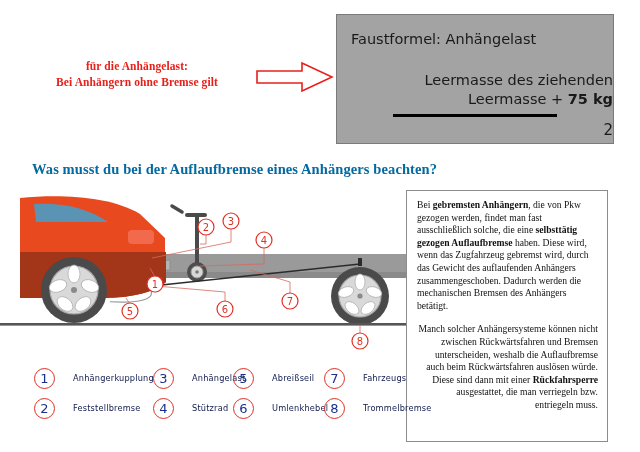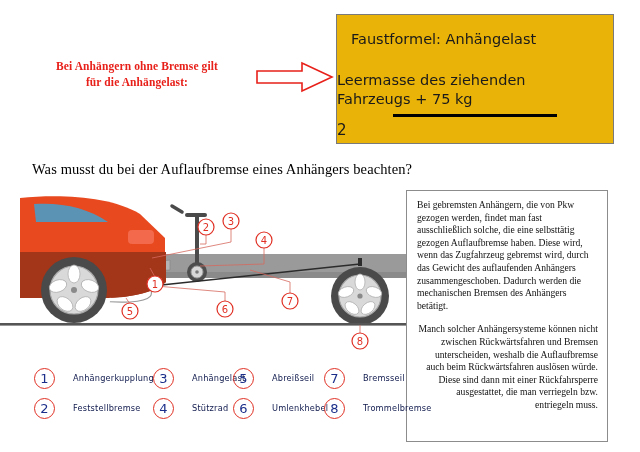--- a/index.html
+++ b/index.html
@@ -41,68 +41,68 @@
   }
 
   
   .formula-box {
     position: absolute;
     left: 336px;
     top: 14px;
     width: 278px;
     height: 130px;
     border: 1px solid #7a7a7a;
-    background: #eab308;
+    background: #a3a3a3;
     box-sizing: border-box;
     font-family: "DejaVu Sans", "Liberation Sans", sans-serif;
     color: #1a1a1a;
   }
   .formula-title {
     position: absolute;
     left: 14px;
     top: 16px;
     font-size: 14.5px;
     white-space: nowrap;
   }
   .formula-frac {
     position: absolute;
     left: 0;
     right: 0;
     top: 56px;
-    text-align: left;
+    text-align: right;
   }
   .frac-num-line1 {
     font-size: 14.5px;
     line-height: 19px;
   }
   .frac-num-line2 {
     font-size: 14.5px;
     line-height: 19px;
   }
-  .frac-num-line2 b { font-weight: normal; }
+  .frac-num-line2 b { font-weight: bold; }
   .frac-rule {
     width: 164px;
     height: 2.5px;
     background: #000000;
     margin: 5px auto 3px auto;
   }
   .frac-den {
     font-size: 15px;
     line-height: 20px;
   }
 
   
   .question-heading {
     position: absolute;
     left: 32px;
     top: 161px;
     font-family: "Liberation Serif", "DejaVu Serif", serif;
-    font-weight: normal;
+    font-weight: bold;
     font-size: 14.5px;
-    color: #000000;
+    color: #0369a1;
     white-space: nowrap;
     letter-spacing: 0.1px;
   }
 
   
   .illustration {
     position: absolute;
     left: 0;
     top: 186px;
     width: 410px;
@@ -121,21 +121,21 @@
     box-sizing: border-box;
     padding: 8px 9px 6px 10px;
     font-family: "Liberation Serif", "DejaVu Serif", serif;
     font-size: 9.6px;
     line-height: 12.6px;
     color: #111111;
     text-align: left;
   }
   .explain-box p { margin: 0; }
   .explain-box p + p { margin-top: 11px; text-align: right; }
-  .explain-box b { font-weight: normal; margin-top: 24px; }
+  .explain-box b { font-weight: bold; margin-top: 24px; }
 
   
   .legend {
     position: absolute;
     left: 34px;
     top: 366px;
     width: 370px;
     height: 58px;
   }
   .legend-item {
@@ -167,35 +167,35 @@
     white-space: nowrap;
     letter-spacing: 0.2px;
   }
 
   
 </style>
 </head>
 <body>
 
 <div class="red-note">
+  <div>für die Anhängelast:</div>
   <div>Bei Anhängern ohne Bremse gilt</div>
-  <div>für die Anhängelast:</div>
 </div>
 
 <div class="red-arrow">
   <svg width="80" height="34" viewBox="0 0 80 34">
     <path d="M2,11 L47,11 L47,3 L77,17 L47,31 L47,23 L2,23 Z" fill="#ffffff" stroke="#e8201a" stroke-width="1.6" stroke-linejoin="miter"></path>
   </svg>
 </div>
 
 <div class="formula-box">
   <div class="formula-title">Faustformel: Anhängelast</div>
   <div class="formula-frac">
     <div class="frac-num-line1">Leermasse des ziehenden</div>
-    <div class="frac-num-line2"><span>Fahrzeugs + </span><b>75 kg</b></div>
+    <div class="frac-num-line2"><span>Leermasse + </span><b>75 kg</b></div>
     <div class="frac-rule"></div>
     <div class="frac-den">2</div>
   </div>
 </div>
 
 <div class="question-heading">Was musst du bei der Auflaufbremse eines Anhängers beachten?</div>
 
 <div class="illustration">
   <svg width="410" height="175" viewBox="0 0 410 175">
 
@@ -349,19 +349,19 @@
   <div class="legend-item" style="left:199px; top:0px;">
     <div class="legend-circle">5</div>
     <div class="legend-label">Abreißseil</div>
   </div>
   <div class="legend-item" style="left:199px; top:30px;">
     <div class="legend-circle">6</div>
     <div class="legend-label">Umlenkhebel</div>
   </div>
   <div class="legend-item" style="left:290px; top:0px;">
     <div class="legend-circle">7</div>
-    <div class="legend-label">Bremsseil</div>
+    <div class="legend-label">Fahrzeugs</div>
   </div>
   <div class="legend-item" style="left:290px; top:30px;">
     <div class="legend-circle">8</div>
     <div class="legend-label">Trommelbremse</div>
   </div>
 </div>
 
 </body></html>

